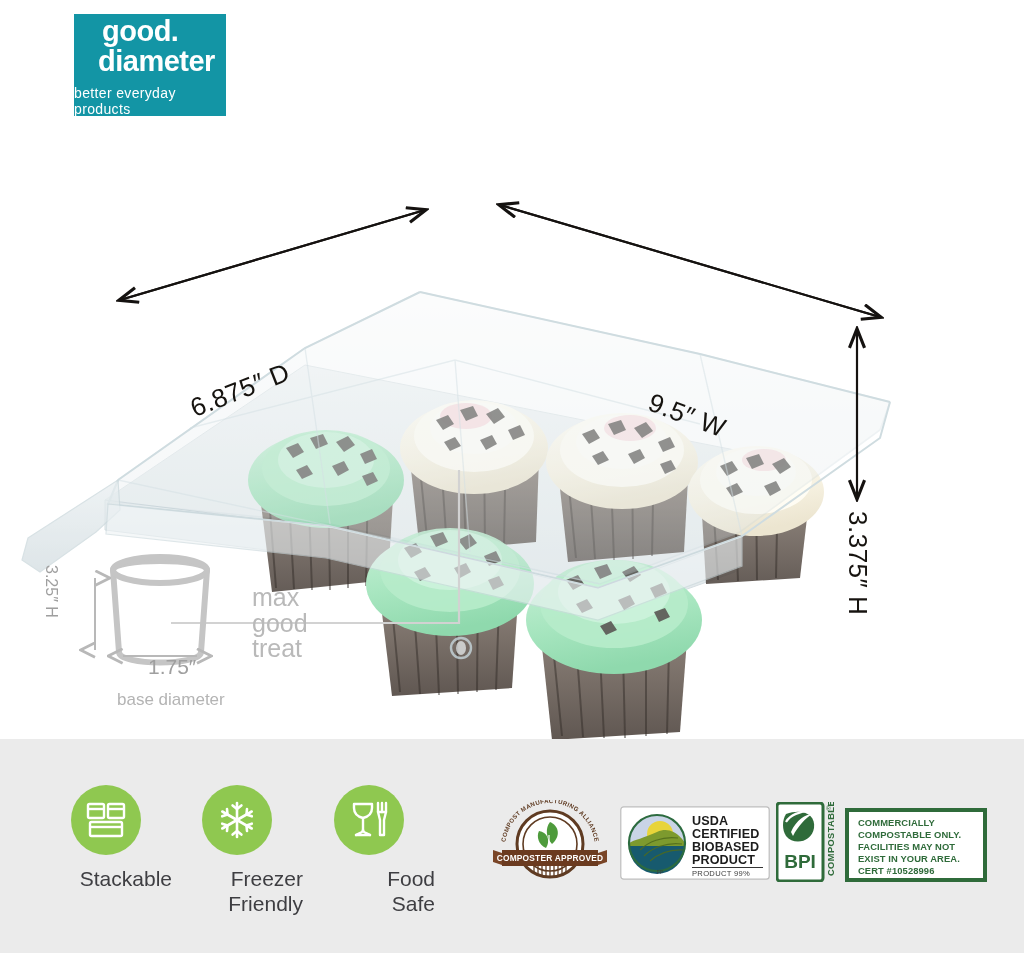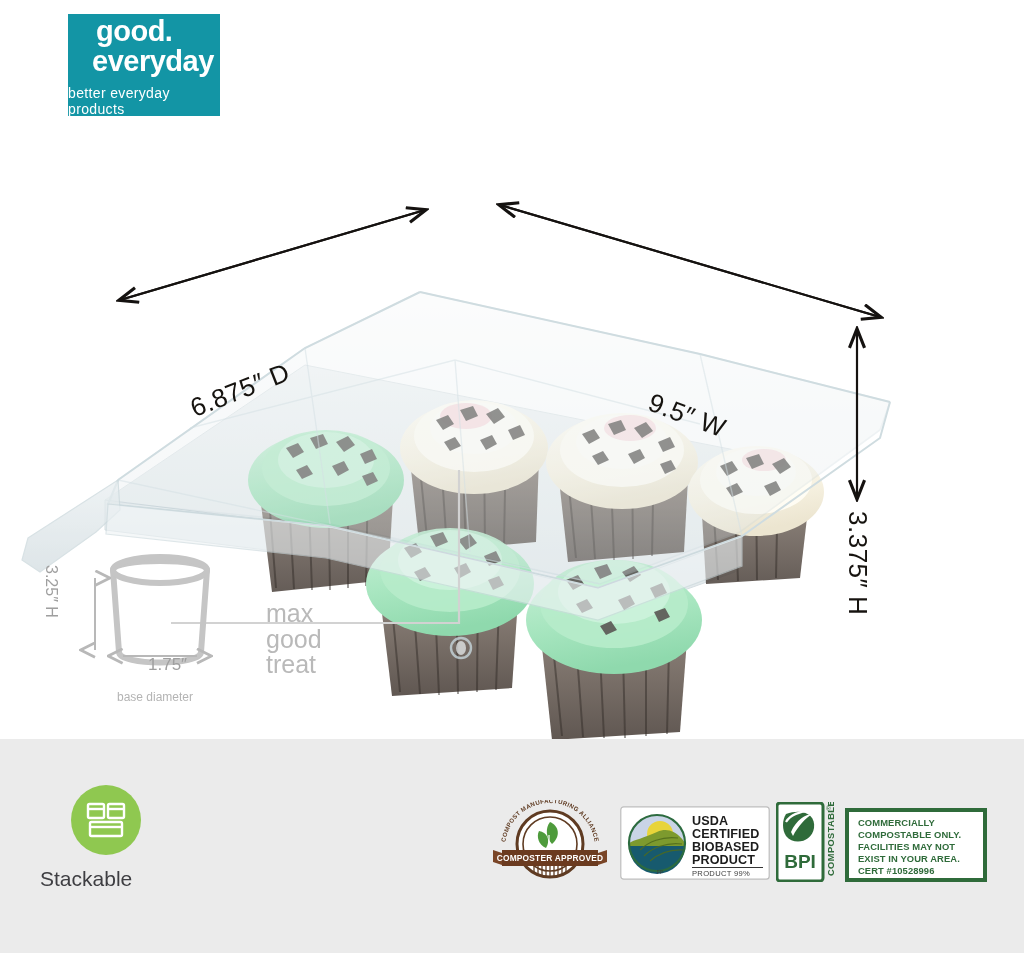--- a/index.html
+++ b/index.html
@@ -6,21 +6,21 @@
   html, body {
     width: 1024px; height: 953px;
     background: #ffffff;
     font-family: "Liberation Sans", sans-serif;
     overflow: hidden;
   }
   #page { position: relative; width: 1024px; height: 953px; background:#fff; }
 
   
   .logo {
-    position: absolute; left: 68px; top: 14px;
+    position: absolute; left: 74px; top: 14px;
     width: 152px; height: 102px;
     background: #1395a5;
     display: flex; flex-direction: column;
     align-items: center; justify-content: center;
     padding-top: 4px;
   }
   .logo-l1, .logo-l2 {
     color: #ffffff; font-weight: 700; letter-spacing: -0.5px;
     line-height: 1.0; font-size: 29px;
   }
@@ -44,37 +44,36 @@
     white-space: nowrap;
   }
   .dim-d { left: 186px; top: 215px; transform: rotate(-21.5deg); transform-origin: left top; }
   .dim-w { left: 655px; top: 207px; transform: rotate(20.5deg); transform-origin: left top; }
   .dim-h { left: 873px; top: 331px; transform: rotate(90deg); transform-origin: left top; }
   .cup-label {
     position: absolute; color: #b6b6b6; font-size: 15px; white-space: nowrap;
     font-family: "Liberation Sans", sans-serif;
   }
   .cup-h    { left: 60px; top: 565px; transform: rotate(90deg); transform-origin: left top; font-size: 16px; color:#9f9f9f;}
-  .cup-diam { left: 148px; top: 655px; font-size: 17px; color:#9f9f9f; }
-  .cup-base { left: 117px; top: 690px; font-size: 12px; color:#b4b4b4; }
+  .cup-diam { left: 148px; top: 655px; font-size: 21px; color:#9f9f9f; }
+  .cup-base { left: 117px; top: 690px; font-size: 17px; color:#b4b4b4; }
 
   .max-treat {
-    position: absolute; left: 266px; top: 585px;
+    position: absolute; left: 252px; top: 585px;
     color: #b9b9b9; font-size: 25px; line-height: 25.5px;
     font-family: "Liberation Sans", sans-serif;
-    margin-top: 16px;
   }
 
   
   .band {
     position: absolute; left: 0; top: 739px; width: 1024px; height: 214px;
     background: #ebebeb;
   }
 
-  .feature { position: absolute; text-align: left; width: 132px; }
+  .feature { position: absolute; text-align: right; width: 132px; }
   .f1 { left: 40px; top: 785px; }
   .f2 { left: 171px; top: 785px; }
   .f3 { left: 303px; top: 785px; }
   .f-circle {
     width: 70px; height: 70px; border-radius: 50%;
     background: #8fc850; margin: 0 auto;
     display: flex; align-items: center; justify-content: center;
   }
   .f-label {
     margin-top: 11px; color: #3e3e42; font-size: 21px; line-height: 25px;
@@ -87,21 +86,21 @@
   .cert-bpi  { left: 776px; top: 802px; }
   .cert-txt  { left: 845px; top: 808px; }
 </style>
 </head>
 <body>
 
 <div id="page">
 
   <div class="logo">
     <div class="logo-l1">good.</div>
-    <div class="logo-l2">everyday</div>
+    <div class="logo-l2">diameter</div>
     <div class="logo-tag">better everyday products</div>
   </div>
 
   <div class="photo-wrap">
     <svg class="photo-svg" width="1024" height="560" viewBox="0 0 1024 560">
       <defs>
         <linearGradient id="plastic" x1="0" y1="0" x2="0" y2="1">
           <stop offset="0%" stop-color="#f4f7f8"></stop>
           <stop offset="45%" stop-color="#e7edef"></stop>
           <stop offset="100%" stop-color="#dfe7ea"></stop>
@@ -380,21 +379,57 @@
         <path d="M23,8 H39"></path>
         <rect x="5" y="21" width="32" height="14" rx="1.5"></rect>
         <path d="M5,26 H37"></path>
       </svg>
     </div>
     <div class="f-label">
       <div>Stackable</div>
     </div>
   </div>
 
-
+  <div class="feature f2">
+    <div class="f-circle">
+      <svg width="40" height="40" viewBox="0 0 40 40" stroke="#ffffff" stroke-width="2.6" stroke-linecap="round" fill="none">
+        <path d="M20,3 V37"></path>
+          <path d="M5.3,11.5 L34.7,28.5"></path>
+          <path d="M34.7,11.5 L5.3,28.5"></path>
+        <path d="M20,9 L15.6,5.4 M20,9 L24.4,5.4"></path>
+        <path d="M20,31 L15.6,34.6 M20,31 L24.4,34.6"></path>
+        <path d="M10.5,14.5 L10,9 M10.5,14.5 L5.2,16.3"></path>
+        <path d="M29.5,25.5 L30,31 M29.5,25.5 L34.8,23.7"></path>
+        <path d="M29.5,14.5 L30,9 M29.5,14.5 L34.8,16.3"></path>
+        <path d="M10.5,25.5 L10,31 M10.5,25.5 L5.2,23.7"></path>
+      </svg>
+    </div>
+    <div class="f-label">
+      <div>Freezer</div>
+      <div>Friendly</div>
+    </div>
+  </div>
+
+  <div class="feature f3">
+    <div class="f-circle">
+      <svg width="38" height="40" viewBox="0 0 38 40" stroke="#ffffff" stroke-width="2.4" fill="none" stroke-linecap="round" stroke-linejoin="round">
+        <path d="M4,4 H22 V8 C22,14 17,17 13,18 C9,17 4,14 4,8 Z"></path>
+        <path d="M13,18 V30"></path>
+        <path d="M6,35 H20"></path>
+        <path d="M13,30 C13,33 9,33 6,35"></path>
+        <path d="M13,30 C13,33 17,33 20,35"></path>
+        <path d="M28,3 V12 M32,3 V12 M36,3 V12"></path>
+        <path d="M28,12 H36 L34,20 V35 H30 V20 Z"></path>
+      </svg>
+    </div>
+    <div class="f-label">
+      <div>Food</div>
+      <div>Safe</div>
+    </div>
+  </div>
 
   <svg class="cert cert-cma" width="122" height="82" viewBox="0 0 122 82">
     <defs>
       <path id="cmaArc" d="M16,48 A32,32 0 0 1 106,48" fill="none"></path>
     </defs>
     <circle cx="61" cy="44" r="33" fill="#ffffff" stroke="#5f3b22" stroke-width="3"></circle>
     <circle cx="61" cy="44" r="27" fill="#ffffff" stroke="#5f3b22" stroke-width="1.6"></circle>
 
     <g stroke="#5f3b22" stroke-width="1.3">
       <path d="M45,64 V74"></path>

